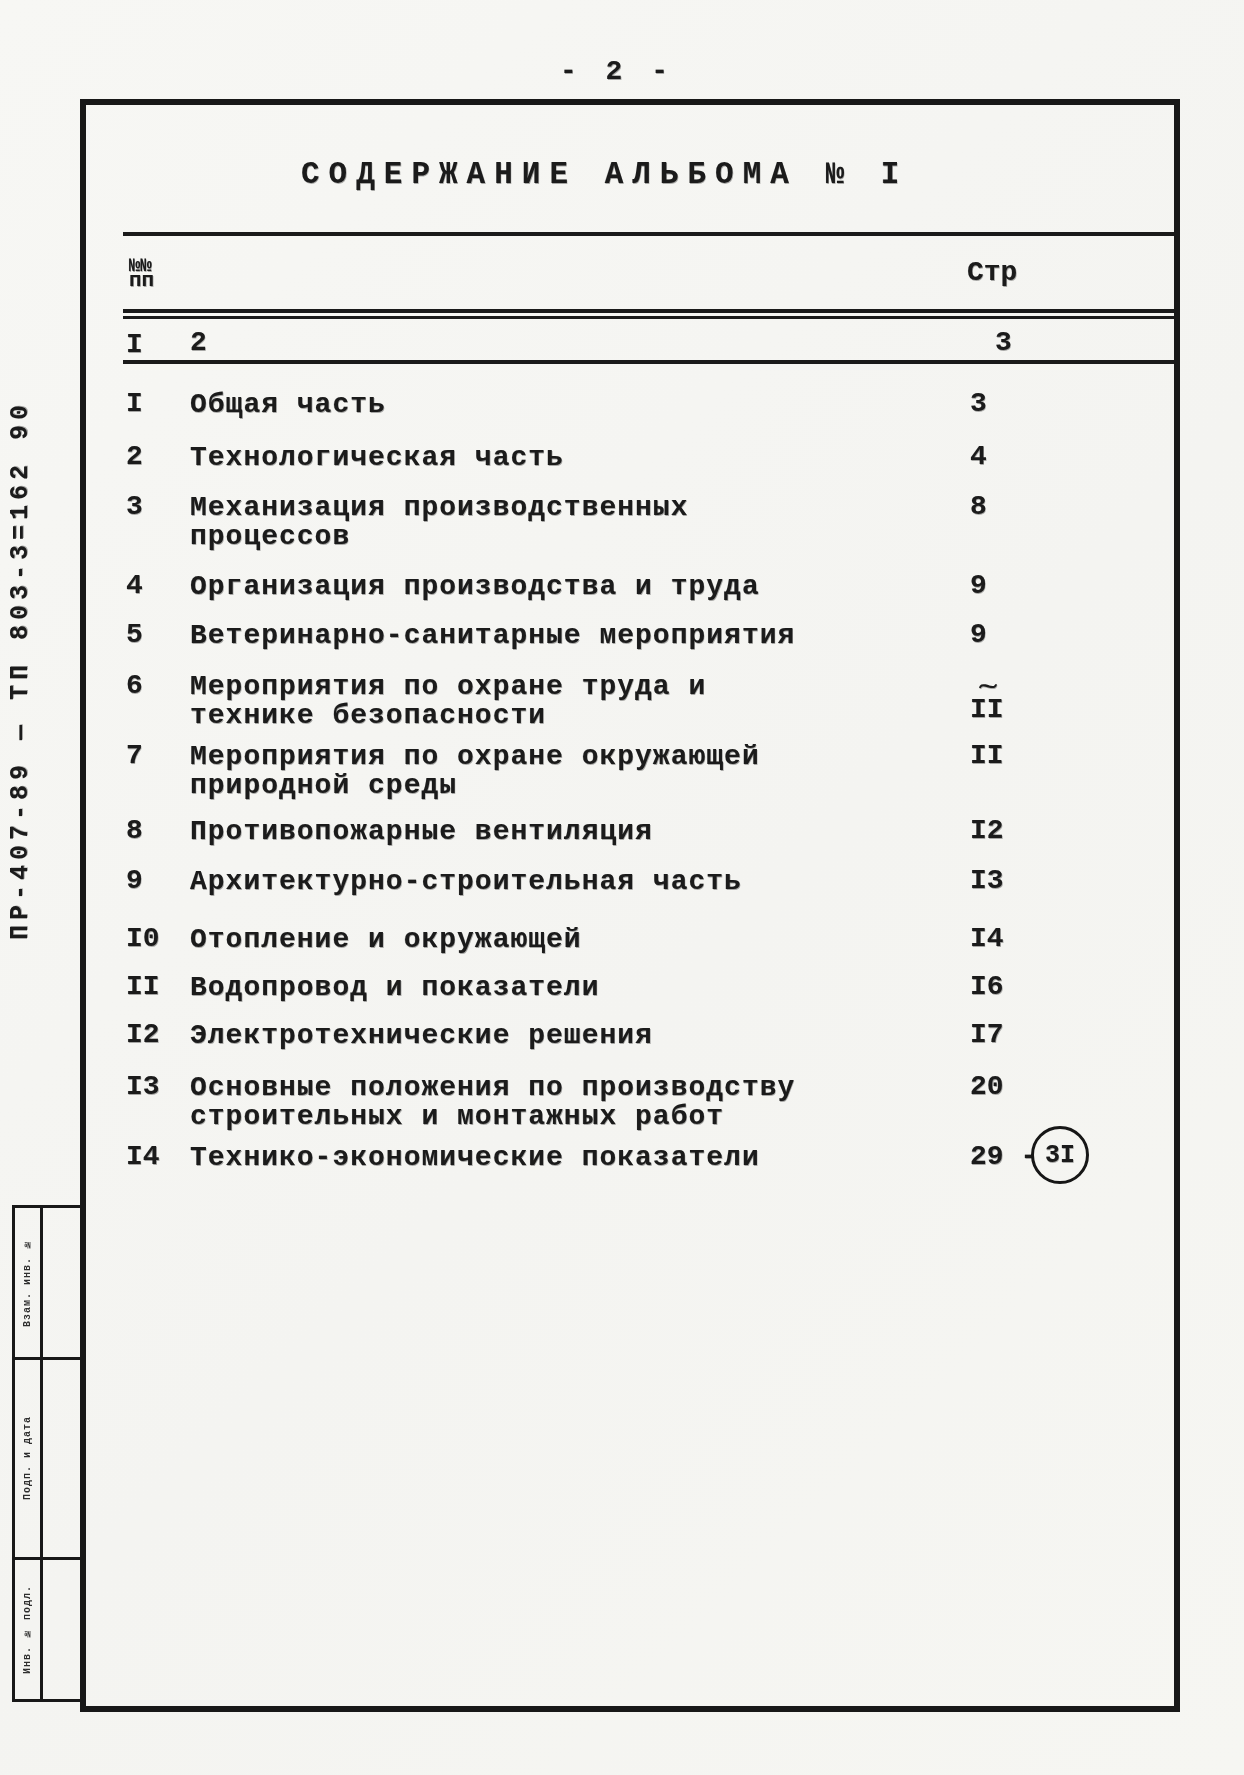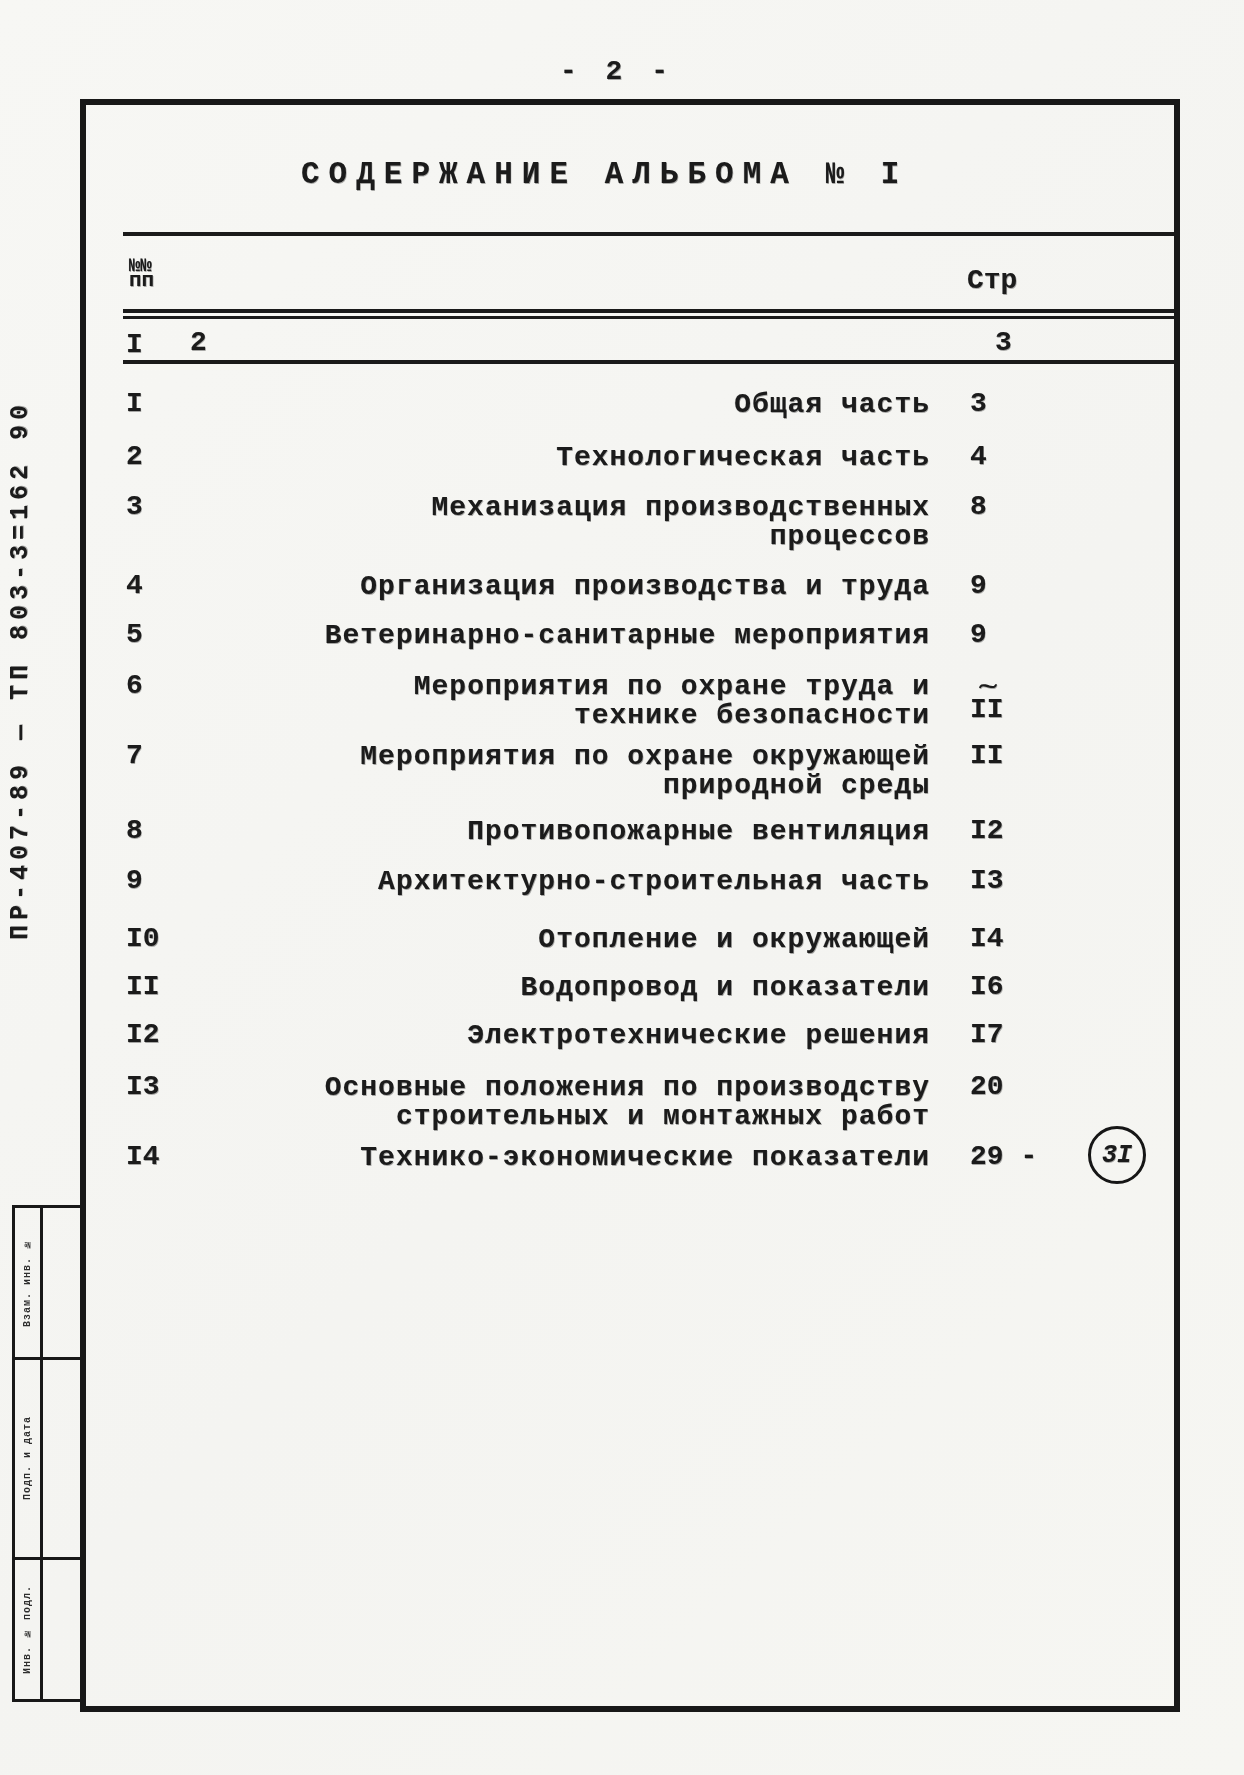--- a/index.html
+++ b/index.html
@@ -8,47 +8,47 @@
     background:linear-gradient(135deg,#f7f7f4 0%,#f4f4f1 55%,#f6f6f2 100%);
     font-family:"Liberation Mono","DejaVu Sans Mono",monospace;
     color:#1b1b1b;font-weight:700;
   }
   .ink{text-shadow:0.6px 0.6px 0 rgba(20,20,20,.35), -0.3px 0 0 rgba(20,20,20,.2);}
   
   .pageno{position:absolute;left:560px;top:56px;font-size:28px;letter-spacing:6px;}
   
   .frame{position:absolute;left:80px;top:99px;width:1100px;height:1613px;
          border:6px solid #181818;box-sizing:border-box;}
-  .frame-inner{position:absolute;left:0;top:0;right:0;bottom:0;text-align:right;}
+  .frame-inner{position:absolute;left:0;top:0;right:0;bottom:0;}
   .title{position:absolute;left:215px;top:52px;font-size:31px;letter-spacing:9px;white-space:nowrap;}
   .hline{position:absolute;background:#1a1a1a;}
   .line-top{left:37px;top:127px;width:1051px;height:4px;}
   .dline{position:absolute;left:37px;top:204px;width:1051px;height:10px;
          border-top:4px solid #1a1a1a;border-bottom:3px solid #1a1a1a;box-sizing:border-box;}
   .line-idx{left:37px;top:255px;width:1051px;height:4px;}
   
   .h-num1{position:absolute;left:43px;top:150px;font-size:19px;letter-spacing:0px;}
   .h-num2{position:absolute;left:43px;top:164px;font-size:21px;}
   .h-name{position:absolute;left:104px;top:155px;font-size:29px;letter-spacing:11px;white-space:nowrap;}
-  .h-page{position:absolute;left:881px;top:160px;font-size:28px;}
+  .h-page{position:absolute;left:881px;top:152px;font-size:28px;}
   
   .idx-num{position:absolute;left:40px;top:224px;font-size:28px;}
   .idx-name{position:absolute;left:104px;top:222px;font-size:28px;}
   .idx-page{position:absolute;left:909px;top:222px;font-size:28px;}
   
   .row{position:absolute;left:0;width:1088px;height:0;}
   .c-num {position:absolute;left:40px;top:0;font-size:28px;line-height:28px;}
   .c-name{position:absolute;left:104px;top:0;width:740px;font-size:28px;line-height:29px;
           letter-spacing:1px;white-space:pre-line;}
   .c-page{position:absolute;left:884px;top:0;font-size:28px;line-height:28px;white-space:nowrap;}
   .pg-low{top:24px;}
   .pg-mark{position:absolute;left:892px;top:-1px;font-size:20px;letter-spacing:-2px;}
-  .circle{position:absolute;left:1002px;top:-17px;width:58px;height:58px;border:3px solid #161616;
+  .circle{position:absolute;left:945px;top:-17px;width:58px;height:58px;border:3px solid #161616;
           border-radius:50%;display:flex;align-items:center;justify-content:center;
-          font-size:25px;box-sizing:border-box;background:transparent;font-style:italic;}
+          font-size:25px;box-sizing:border-box;background:transparent;}
   
   .side-label{
     position:absolute;left:2px;top:240px;height:700px;width:38px;
     writing-mode:vertical-rl;transform:rotate(180deg);
     font-size:25px;letter-spacing:5px;line-height:38px;white-space:nowrap;
   }
   
   .stamp{position:absolute;left:12px;top:1205px;width:72px;height:497px;
          border:3px solid #181818;box-sizing:border-box;display:flex;flex-direction:column;}
   .stamp-row{display:flex;border-bottom:3px solid #181818;box-sizing:border-box;}

